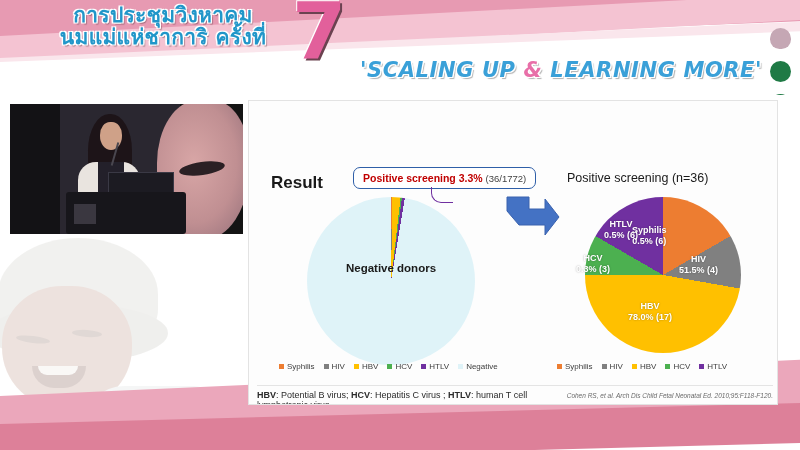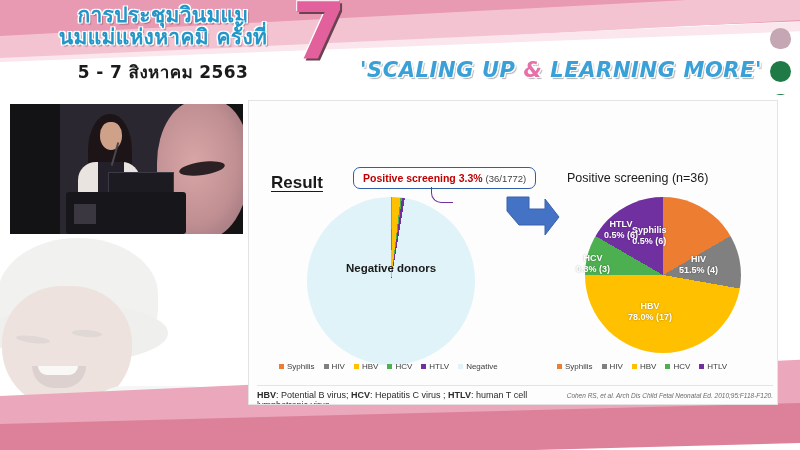--- a/index.html
+++ b/index.html
@@ -196,21 +196,21 @@
     background: #1276bd;
     color: #ffffff;
     display: flex; align-items: center; justify-content: center;
     text-align: center;
     font-weight: bold; font-size: 16.5px; line-height: 1.28;
     padding: 0 20px;
   }
   #result-label {
     position: absolute; left: 22px; top: 72px;
     font-weight: bold; font-size: 17px; color: #1a1a1a;
-    text-decoration: underline; text-underline-offset: 3px;
+    text-underline-offset: 3px;
   }
   #callout-box {
     position: absolute; left: 104px; top: 66px;
     padding: 4px 9px;
     border: 1.6px solid #2f5fa8; border-radius: 7px;
     background: #ffffff;
     white-space: nowrap;
     font-size: 10.5px;
   }
   #callout-box .hi { color: #c00000; font-weight: bold; font-size: 10.5px; }
@@ -317,24 +317,23 @@
   <div class="bottom-band-light"></div>
   <div class="bottom-band-dark"></div>
 
   <div id="header">
     <div class="pink-band-1"></div>
     <div class="pink-band-2"></div>
     <div class="pink-band-3"></div>
     <div class="header-white-wedge"></div>
 
     <div class="thai-title">
-      <div class="thai-line1">การประชุมวินมแม</div>
-      <div class="thai-line2">นมแม่แห่งหาคมิ ครั้งที่</div>
-    </div>
-    <div class="thai-date">5 - 7 สิงหาคม 2563</div>
+      <div class="thai-line1">การประชุมวิงหาคม</div>
+      <div class="thai-line2">นมแม่แห่ชาการิ ครั้งที่</div>
+    </div>
     <div class="big-seven">7</div>
 
     <div class="tagline">
       <span>'SCALING UP </span><span class="amp">&amp;</span><span> LEARNING MORE'</span>
     </div>
 
     <div class="logo-row">
       <div class="logo">
           <span class="disc" style="background:#c5a7b4;border-radius:50% 50% 45% 45%"></span>
         </div>

